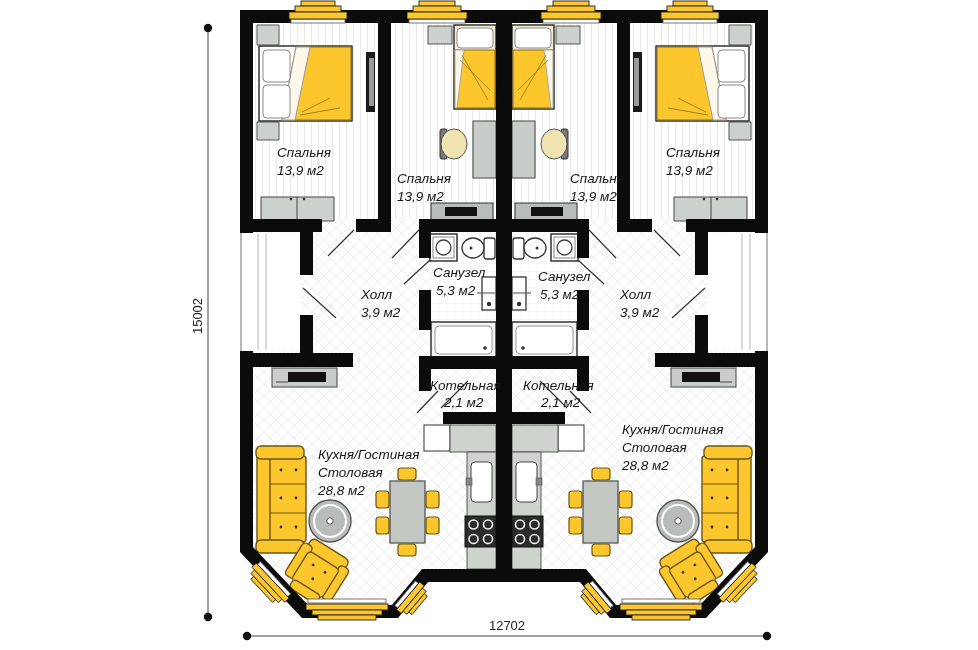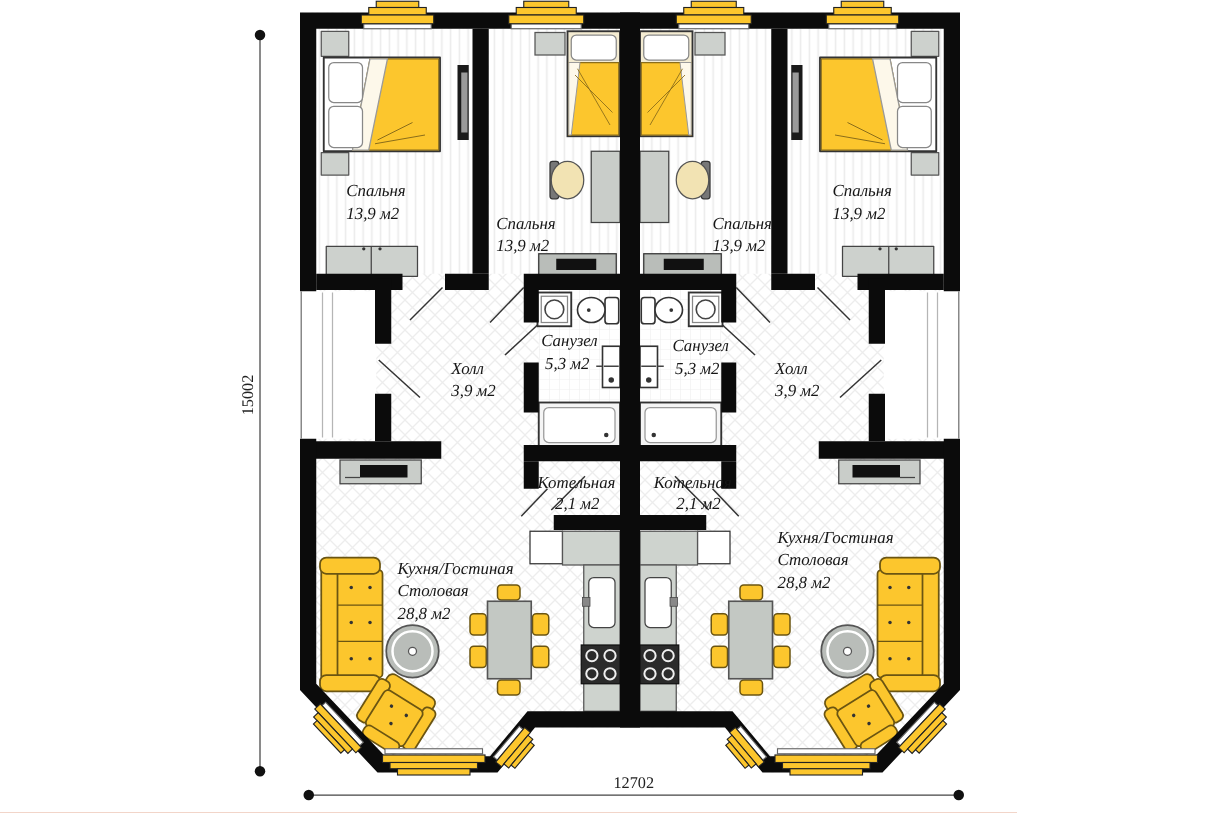--- a/index.html
+++ b/index.html
@@ -1,17 +1,17 @@
 <!DOCTYPE html>
 <html><head>
 <meta charset="utf-8">
 <style>
   html,body{margin:0;padding:0;background:#fff;}
-  #stage{position:relative;width:978px;height:650px;background:#c2410c;overflow:hidden;
-         font-family:Liberation Serif, serif;}
+  #stage{position:relative;width:978px;height:650px;background:#e5e5e5;overflow:hidden;
+         font-family:Liberation Sans, sans-serif;}
   svg{position:absolute;left:0;top:0;}
   text.room{font-style:italic;font-size:13.5px;fill:#161616;}
   text.dim{font-size:13px;fill:#222;}
 </style>
 </head>
 <body>
 
 <div id="stage">
 <svg width="978" height="650" viewBox="0 0 978 650">
   <defs>

